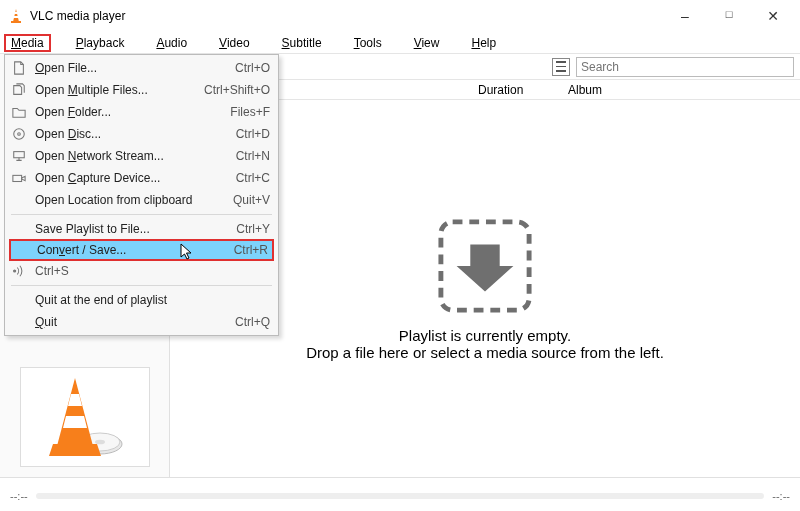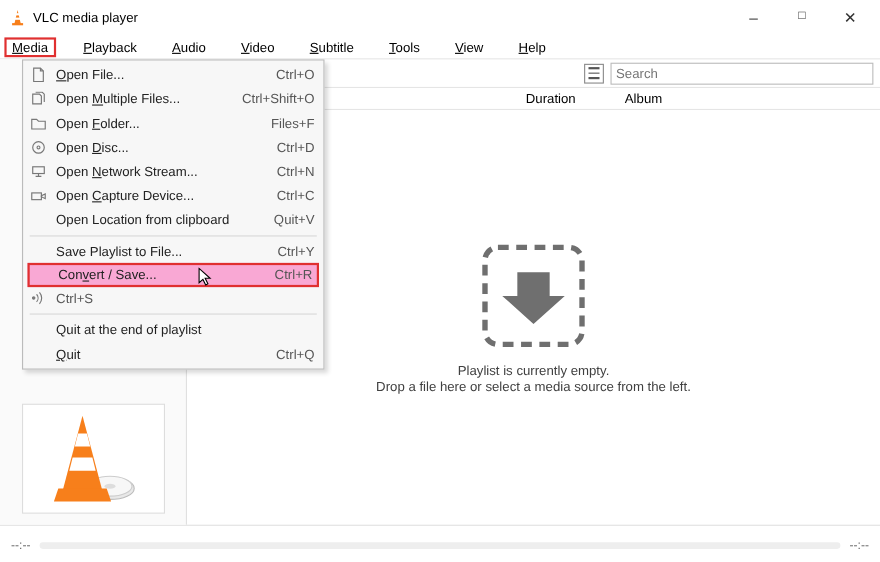--- a/index.html
+++ b/index.html
@@ -12,40 +12,40 @@
   .menubar { height: 22px; display: flex; align-items: center; padding: 0 4px; gap: 18px; border-bottom: 1px solid #e5e5e5; }
   .menubar .menuitem { padding: 2px 7px; font-size: 12px; text-decoration: underline; text-decoration-color: transparent; }
   .menubar .menuitem u { text-decoration: underline; }
   .menubar .menuitem.highlighted { border: 2px solid #e03030; padding: 0 5px; }
   .workspace { position: relative; height: calc(100% - 30px - 22px - 36px); display: flex; }
   .sidebar { width: 170px; border-right: 1px solid #e0e0e0; background: #fafafa; position: relative; }
   .maincol { flex: 1; position: relative; display: flex; flex-direction: column; }
   .toolbar-row { height: 26px; display: flex; align-items: center; justify-content: flex-end; border-bottom: 1px solid #e5e5e5; padding: 0 6px; gap: 6px; }
   .view-icon { width: 18px; height: 18px; border: 1px solid #888; display: flex; flex-direction: column; justify-content: space-evenly; align-items: center; }
   .view-icon div { width: 10px; height: 1.5px; background: #555; }
-  .search-box { width: 239px; height: 20px; border: 1px solid #bbb; padding: 0 4px; font-size: 12px; color: #888; background: #fff; }
+  .search-box { width: 218px; height: 20px; border: 1px solid #bbb; padding: 0 4px; font-size: 12px; color: #888; background: #fff; }
   .columns { height: 20px; display: flex; border-bottom: 1px solid #e5e5e5; font-size: 12px; color: #000000; }
   .columns div { padding: 3px 8px; }
   .columns .spacer { flex: 1; }
   .empty-area { flex: 1; display: flex; flex-direction: column; align-items: center; justify-content: center; color: #555; }
   .drop-target { width: 98px; height: 98px; position: relative; margin-bottom: 12px; }
   .drop-target-svg { width: 98px; height: 98px; }
-  .empty-area .line { font-size: 12px; color: #404040; text-align: center; }
+  .empty-area .line { font-size: 15px; color: #000000; text-align: center; }
   .cone-box { position: absolute; bottom: 10px; left: 20px; width: 130px; height: 100px; border: 1px solid #ddd; background: #fff; display: flex; align-items: center; justify-content: center; }
   .bottombar { height: 36px; border-top: 1px solid #e0e0e0; display: flex; align-items: center; padding: 0 10px; }
   .seek { flex: 1; height: 6px; background: #eee; border-radius: 3px; margin: 0 8px; position: relative; }
   .time { font-size: 11px; color: #666; }
-  .dropdown { position: absolute; top: 0; left: 4px; width: 275px; background: #f7f7f7; border: 1px solid #bbb; box-shadow: 3px 3px 4px rgba(0,0,0,0.15); z-index: 30; padding: 2px 0; margin-left: 16px; }
+  .dropdown { position: absolute; top: 0; left: 4px; width: 275px; background: #f7f7f7; border: 1px solid #bbb; box-shadow: 3px 3px 4px rgba(0,0,0,0.15); z-index: 30; padding: 2px 0; }
   .dd-item { display: flex; align-items: center; height: 22px; padding: 0 8px 0 4px; font-size: 12px; color: #222; }
   .dd-item .icon { width: 20px; height: 16px; margin-right: 6px; display: flex; align-items: center; justify-content: center; color: #666; }
   .dd-item .label { flex: 1; }
   .dd-item .label u { text-decoration: underline; }
   .dd-item .shortcut { color: #555; font-size: 12px; }
   .dd-item .arrow { color: #444; font-size: 10px; margin-left: 6px; }
-  .dd-item.selected { border: 2.5px solid #e03030; margin: -1px 4px; padding: 0 4px 0 0; background: #f9a8d4; }
+  .dd-item.selected { border: 2.5px solid #e03030; margin: -1px 4px; padding: 0 4px 0 0; background: #7dd3fc; }
   .dd-sep { height: 1px; background: #d8d8d8; margin: 3px 6px; }
   .cursor { position: absolute; left: 180px; top: 243px; z-index: 50; pointer-events: none; }
 </style>
 </head>
 <body>
 
 <div class="titlebar">
   <span class="logo">
     <svg viewBox="0 0 16 16">
         <polygon points="8,1 11,14 5,14" fill="#f77f1b"></polygon>

